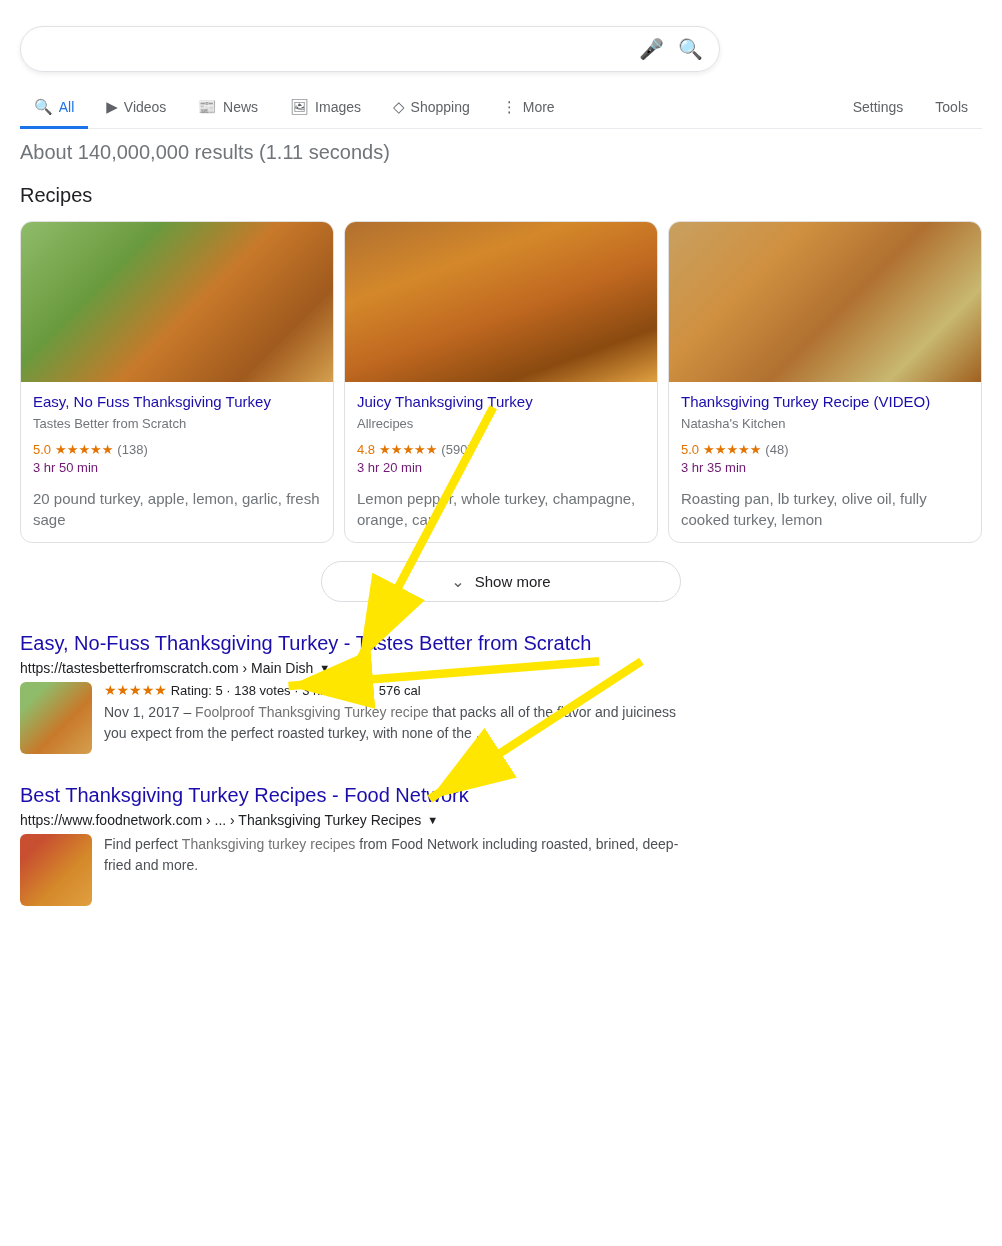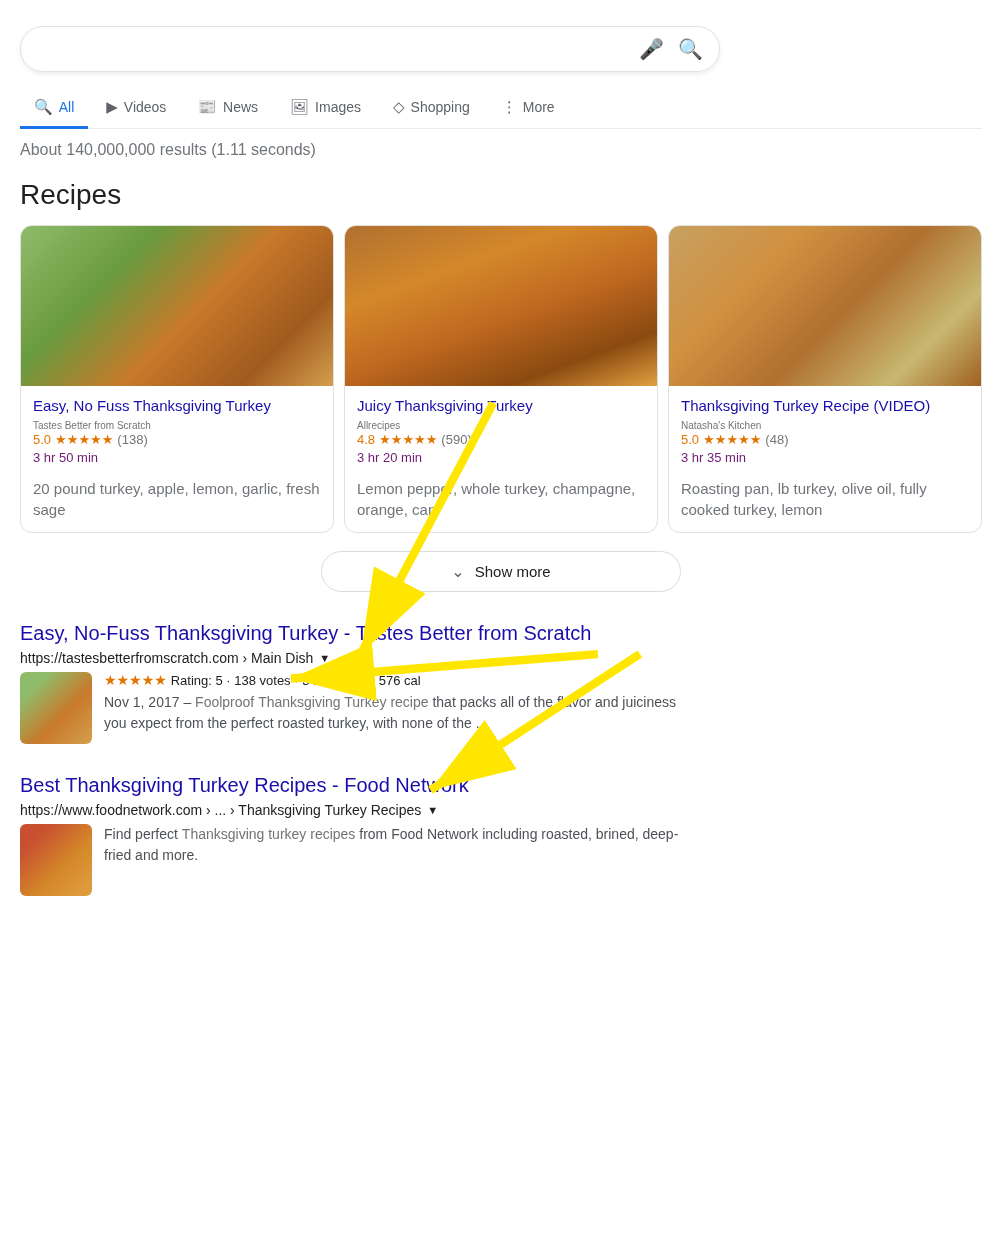--- a/index.html
+++ b/index.html
@@ -68,28 +68,28 @@
     .nav-tab .tab-icon { font-size: 15px; }
     .nav-settings {
       margin-left: auto;
       display: flex;
       gap: 4px;
     }
     .nav-settings .nav-tab { color: #5f6368; }
 
     
     .results-count {
-      font-size: 16px;
+      font-size: 20px;
       color: #70757a;
       margin-bottom: 20px;
     }
 
     
     .section-title {
-      font-size: 28px;
+      font-size: 20px;
       font-weight: 400;
       color: #202124;
       margin-bottom: 14px;
     }
 
     .recipe-cards {
       display: flex;
       gap: 10px;
       margin-bottom: 16px;
     }
@@ -124,23 +124,23 @@
     .recipe-card-body { padding: 10px 12px 12px 12px; }
     .recipe-card-title {
       color: #1a0dab;
       font-size: 15px;
       font-weight: 400;
       margin-bottom: 4px;
       line-height: 1.3;
       cursor: pointer;
     }
     .recipe-card-source {
-      font-size: 10px;
+      font-size: 13px;
       color: #70757a;
-      margin-bottom: 1px;
+      margin-bottom: 11px;
     }
     .recipe-stars {
       display: flex;
       align-items: center;
       gap: 4px;
       font-size: 13px;
       color: #e37400;
       margin-bottom: 3px;
     }
     .recipe-stars .count { color: #70757a; }
@@ -282,20 +282,28 @@
       <span>Images</span>
     </a>
     <a class="nav-tab">
       <span class="tab-icon">◇</span>
       <span>Shopping</span>
     </a>
     <a class="nav-tab">
       <span class="tab-icon">⋮</span>
       <span>More</span>
     </a>
+    <div class="nav-settings">
+      <a class="nav-tab">
+        <span>Settings</span>
+      </a>
+      <a class="nav-tab">
+        <span>Tools</span>
+      </a>
+    </div>
   </div>
 
   <div class="results-count">
     <span>About 140,000,000 results (1.11 seconds)</span>
   </div>
 
   <div>
     <div class="section-title">
       <span>Recipes</span>
     </div>

